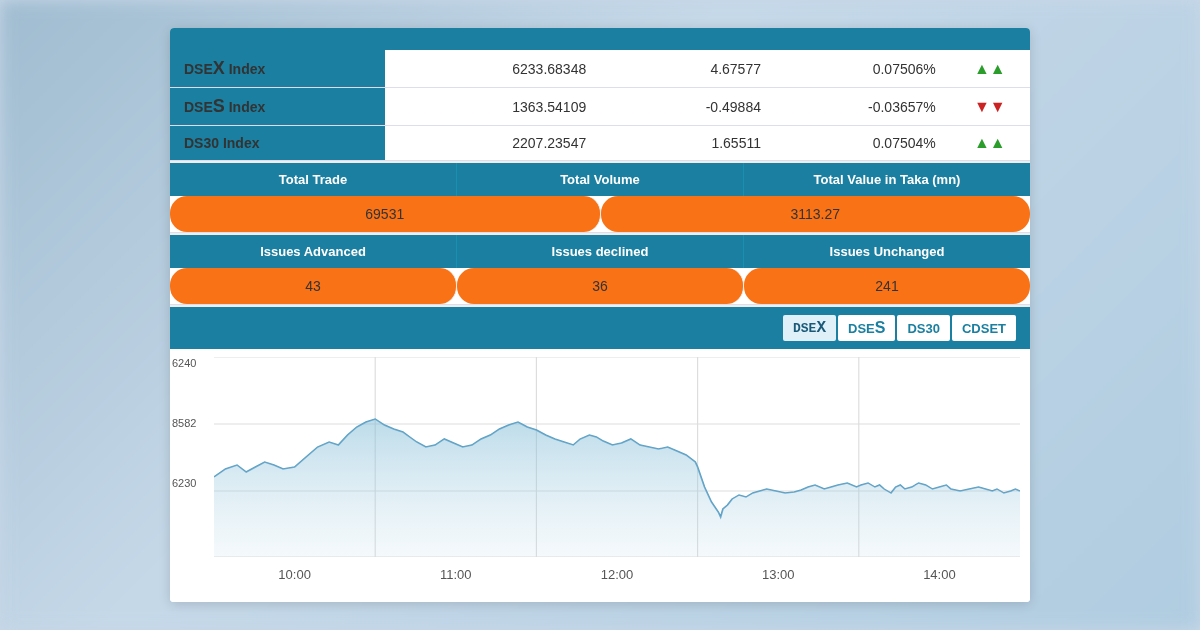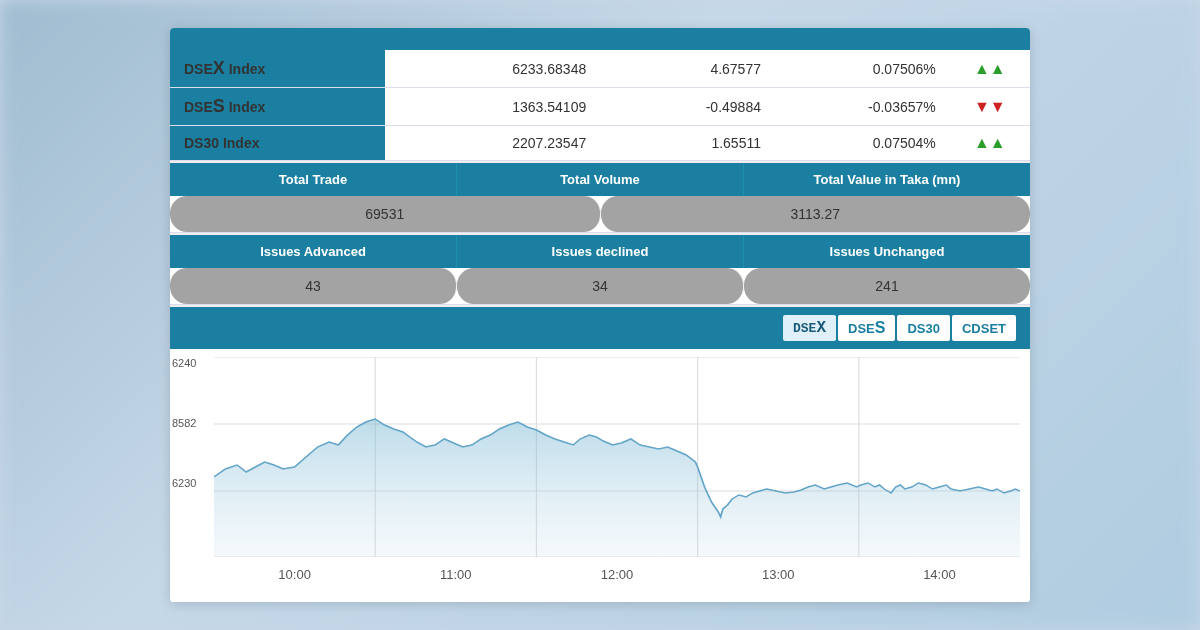--- a/index.html
+++ b/index.html
@@ -89,21 +89,21 @@
       display: flex;
       border-bottom: 1px solid #dde;
     }
     .stats-value-cell {
       flex: 1;
       text-align: center;
       padding: 10px 6px;
       font-size: 14px;
       color: #333;
       border-right: 1px solid #eee;
-      background: #a3a3a3;
+      background: #f97316;
       border-radius: 17px;
     }
     .stats-value-cell:last-child { border-right: none; }
 
     
     .issues-section {
       margin-top: 0;
       border-top: 2px solid #eee;
     }
 
@@ -228,21 +228,21 @@
   </div>
 
   <div class="issues-section">
     <div class="stats-header-row" id="issues-headers">
         <div class="stats-header-cell">Issues Advanced</div>
         <div class="stats-header-cell">Issues declined</div>
         <div class="stats-header-cell">Issues Unchanged</div>
       </div>
     <div class="stats-value-row" id="issues-values">
         <div class="stats-value-cell">43</div>
-        <div class="stats-value-cell">34</div>
+        <div class="stats-value-cell">36</div>
         <div class="stats-value-cell">241</div>
       </div>
   </div>
 
   <div class="chart-section">
     <div class="chart-header">
       <span class="chart-title"></span>
       <div class="tab-group" id="chart-tabs">
           <button class="tab-btn active">DSE<span style="font-size:16px;font-weight:bold;">X</span></button>
           <button class="tab-btn">DSE<span style="font-size:16px;font-weight:bold;">S</span></button>

